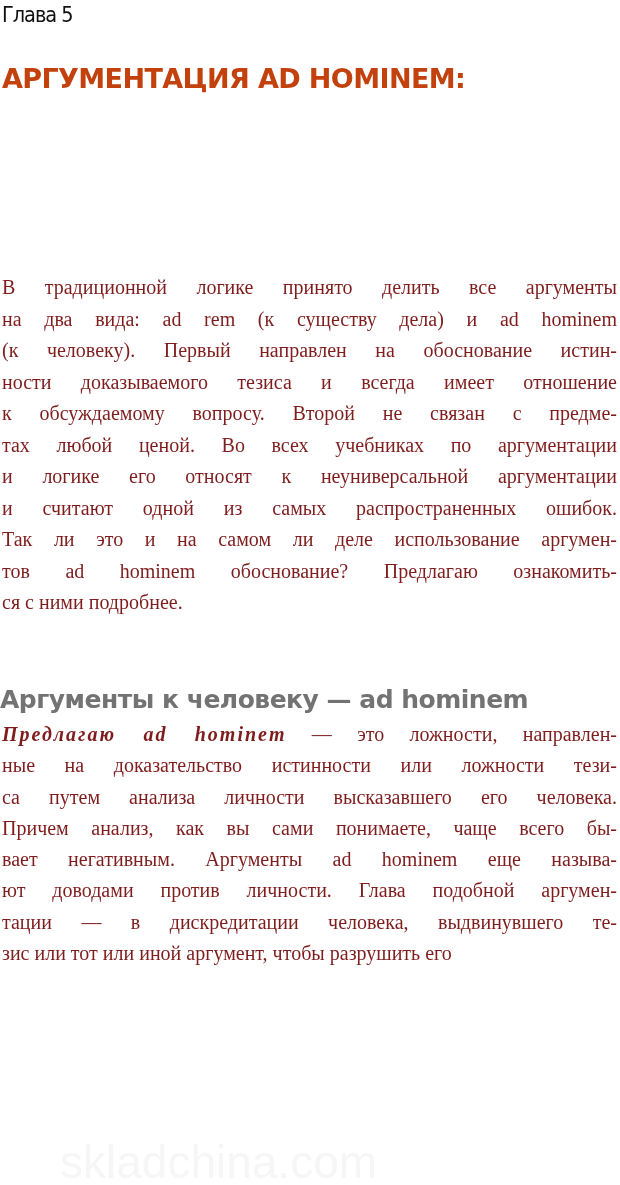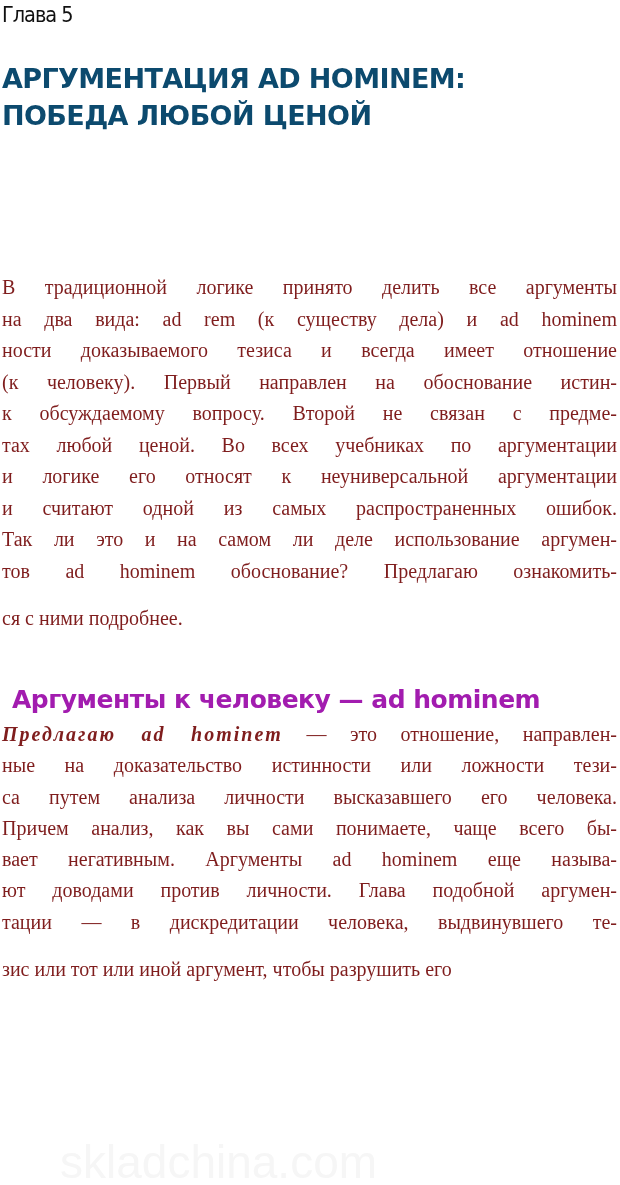--- a/index.html
+++ b/index.html
@@ -28,21 +28,21 @@
     }
     .chapter-title {
       position: absolute;
       left: 2px;
       top: 60px;
       font-family: "DejaVu Sans", sans-serif;
       font-weight: bold;
       font-size: 27px;
       line-height: 37px;
       letter-spacing: -0.6px;
-      color: #0c4a6e;
+      color: #c2410c;
     }
     .chapter-title .line { display: block; white-space: nowrap; }
 
     .para {
       position: absolute;
       left: 2px;
       width: 615px;
       font-family: "Liberation Serif", serif;
       font-size: 20px;
       line-height: 31.5px;
@@ -50,36 +50,35 @@
     }
     .para .line {
       display: block;
       white-space: nowrap;
       text-align: justify;
       text-align-last: justify;
       height: 31.5px;
     }
     .para .line.last {
       text-align-last: left;
-      margin-top: 16px;
     }
     .para1 { top: 272px; }
     .para2 { top: 719px; line-height: 31.3px; }
     .para2 .line { height: 31.3px; }
 
     .subheading {
       position: absolute;
-      left: 12px;
+      left: 0;
       top: 683px;
       font-family: "DejaVu Sans", sans-serif;
       font-weight: bold;
       font-size: 25px;
       line-height: 34px;
       letter-spacing: -0.5px;
-      color: #a21caf;
+      color: #737373;
       white-space: nowrap;
     }
     .term {
       font-style: italic;
       font-weight: bold;
       letter-spacing: 2px;
     }
     .watermark {
       position: absolute;
       left: 60px;
@@ -93,41 +92,40 @@
   </style>
 </head>
 <body>
 
 <div>
 
   <div class="chapter-label">Глава 5</div>
 
   <h1 class="chapter-title" style="margin:0;">
     <span class="line">АРГУМЕНТАЦИЯ AD HOMINEM:</span>
-    <span class="line">ПОБЕДА ЛЮБОЙ ЦЕНОЙ</span>
   </h1>
 
   <div class="para para1">
     <span class="line">В традиционной логике принято делить все аргументы</span>
     <span class="line">на два вида: ad rem (к существу дела) и ad hominem</span>
+    <span class="line">(к человеку). Первый направлен на обоснование истин-</span>
     <span class="line">ности доказываемого тезиса и всегда имеет отношение</span>
-    <span class="line">(к человеку). Первый направлен на обоснование истин-</span>
     <span class="line">к обсуждаемому вопросу. Второй не связан с предме-</span>
     <span class="line">тах любой ценой. Во всех учебниках по аргументации</span>
     <span class="line">и логике его относят к неуниверсальной аргументации</span>
     <span class="line">и считают одной из самых распространенных ошибок.</span>
     <span class="line">Так ли это и на самом ли деле использование аргумен-</span>
     <span class="line">тов ad hominem обоснование? Предлагаю ознакомить-</span>
     <span class="line last">ся с ними подробнее.</span>
   </div>
 
   <h2 class="subheading" style="margin:0;">Аргументы к человеку — ad hominem</h2>
 
   <div class="para para2">
-    <span class="line"><span class="term">Предлагаю ad hominem</span><span> — это отношение, направлен-</span></span>
+    <span class="line"><span class="term">Предлагаю ad hominem</span><span> — это ложности, направлен-</span></span>
     <span class="line">ные на доказательство истинности или ложности тези-</span>
     <span class="line">са путем анализа личности высказавшего его человека.</span>
     <span class="line">Причем анализ, как вы сами понимаете, чаще всего бы-</span>
     <span class="line">вает негативным. Аргументы ad hominem еще называ-</span>
     <span class="line">ют доводами против личности. Глава подобной аргумен-</span>
     <span class="line">тации — в дискредитации человека, выдвинувшего те-</span>
     <span class="line last">зис или тот или иной аргумент, чтобы разрушить его</span>
   </div>
 
   <div class="watermark">skladchina.com</div>

